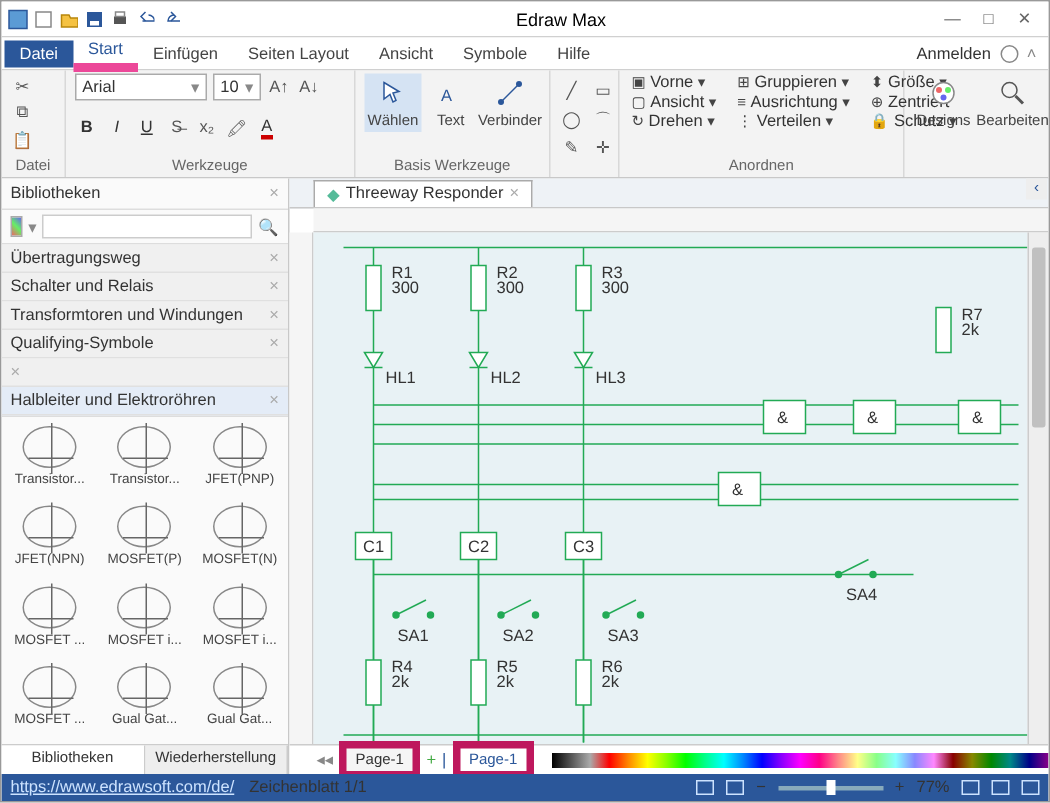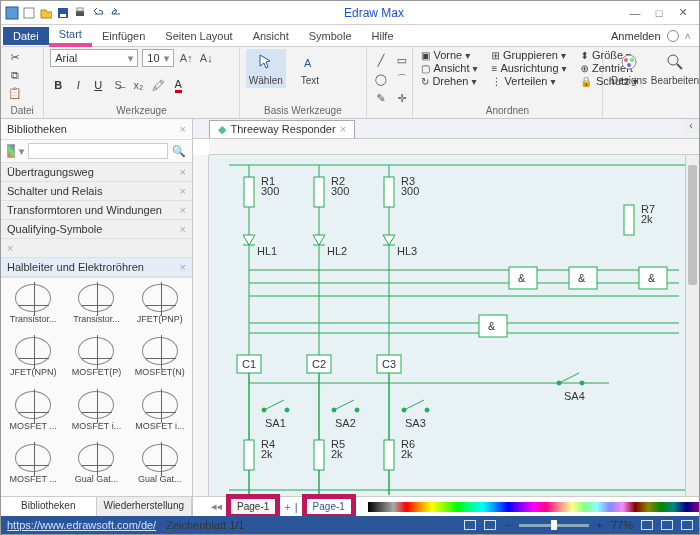--- a/index.html
+++ b/index.html
@@ -1,26 +1,26 @@
 <!DOCTYPE html>
 <html><head>
 <meta charset="utf-8">
 <style>
 *{box-sizing:border-box;margin:0;padding:0;font-family:"Segoe UI",Arial,sans-serif;font-size:11px;color:#333;user-select:none}
 body{width:700px;height:535px;background:#fff;overflow:hidden;position:relative;border:1px solid #999}
 .titlebar{height:24px;background:#fff;display:flex;align-items:center;padding:0 4px;border-bottom:1px solid #d0d0d0}
 .titlebar .qat{display:flex;gap:3px;align-items:center}
 .qat .qicon{width:14px;height:14px;display:inline-flex;align-items:center;justify-content:center}
-.titlebar .apptitle{flex:1;text-align:center;font-size:12px;color:#1d4ed8}
+.titlebar .apptitle{flex:1;text-align:center;font-size:12px;color:#000000}
 .winctrl{display:flex;gap:8px;align-items:center;padding-right:4px}
 .winctrl span{width:16px;text-align:center;color:#666;font-size:11px}
 .menubar{height:22px;background:#fff;display:flex;align-items:center;padding:0 2px;border-bottom:1px solid #d0d0d0}
 .filetab{background:#2b579a;color:#fff;padding:3px 10px;font-size:11px}
 .mtab{padding:3px 10px;color:#444;cursor:pointer}
-.mtab.active{color:#2b579a;border-bottom:4px solid #ec4899}
+.mtab.active{color:#2b579a;border-bottom:6px solid #ec4899}
 .signin{margin-left:auto;color:#2b579a;padding-right:6px;display:flex;align-items:center;gap:6px}
 .gear{width:12px;height:12px;border:1px solid #888;border-radius:50%}
 .ribbon{height:72px;background:#f3f3f3;display:flex;border-bottom:1px solid #c8c8c8}
 .rgroup{border-right:1px solid #d8d8d8;padding:2px 6px;display:flex;flex-direction:column;justify-content:space-between}
 .rgroup .label{text-align:center;font-size:10px;color:#666;padding-top:2px}
 .rrow{display:flex;align-items:center;gap:4px}
 .selbox{border:1px solid #aaa;background:#fff;height:18px;display:flex;align-items:center;padding:0 4px;font-size:11px}
 .selbox.font{width:88px}
 .selbox.size{width:32px}
 .ribicon{width:16px;height:16px;display:inline-flex;align-items:center;justify-content:center;color:#555}
@@ -190,20 +190,30 @@
         <div class="blbl">Wählen</div>
       </div>
       <div class="bigbtn">
         <div class="bico">
             <svg width="18" height="18">
               <text x="3" y="14" font-size="14" fill="#2b579a">A</text>
             </svg>
           </div>
         <div class="blbl">Text</div>
       </div>
+      <div class="bigbtn">
+        <div class="bico">
+            <svg width="18" height="18">
+              <path d="M3 15L15 3" stroke="#2b579a"></path>
+              <circle cx="3" cy="15" r="2" fill="#2b579a"></circle>
+              <circle cx="15" cy="3" r="2" fill="#2b579a"></circle>
+            </svg>
+          </div>
+        <div class="blbl">Verbinder</div>
+      </div>
     </div>
     <div class="label">Basis Werkzeuge</div>
   </div>
   <div class="rgroup" style="width:46px">
     <div style="display:grid;grid-template-columns:repeat(2,18px);gap:3px;padding-top:3px">
       <span class="ribicon">╱</span>
       <span class="ribicon">▭</span>
       <span class="ribicon">◯</span>
       <span class="ribicon">⌒</span>
       <span class="ribicon">✎</span>

